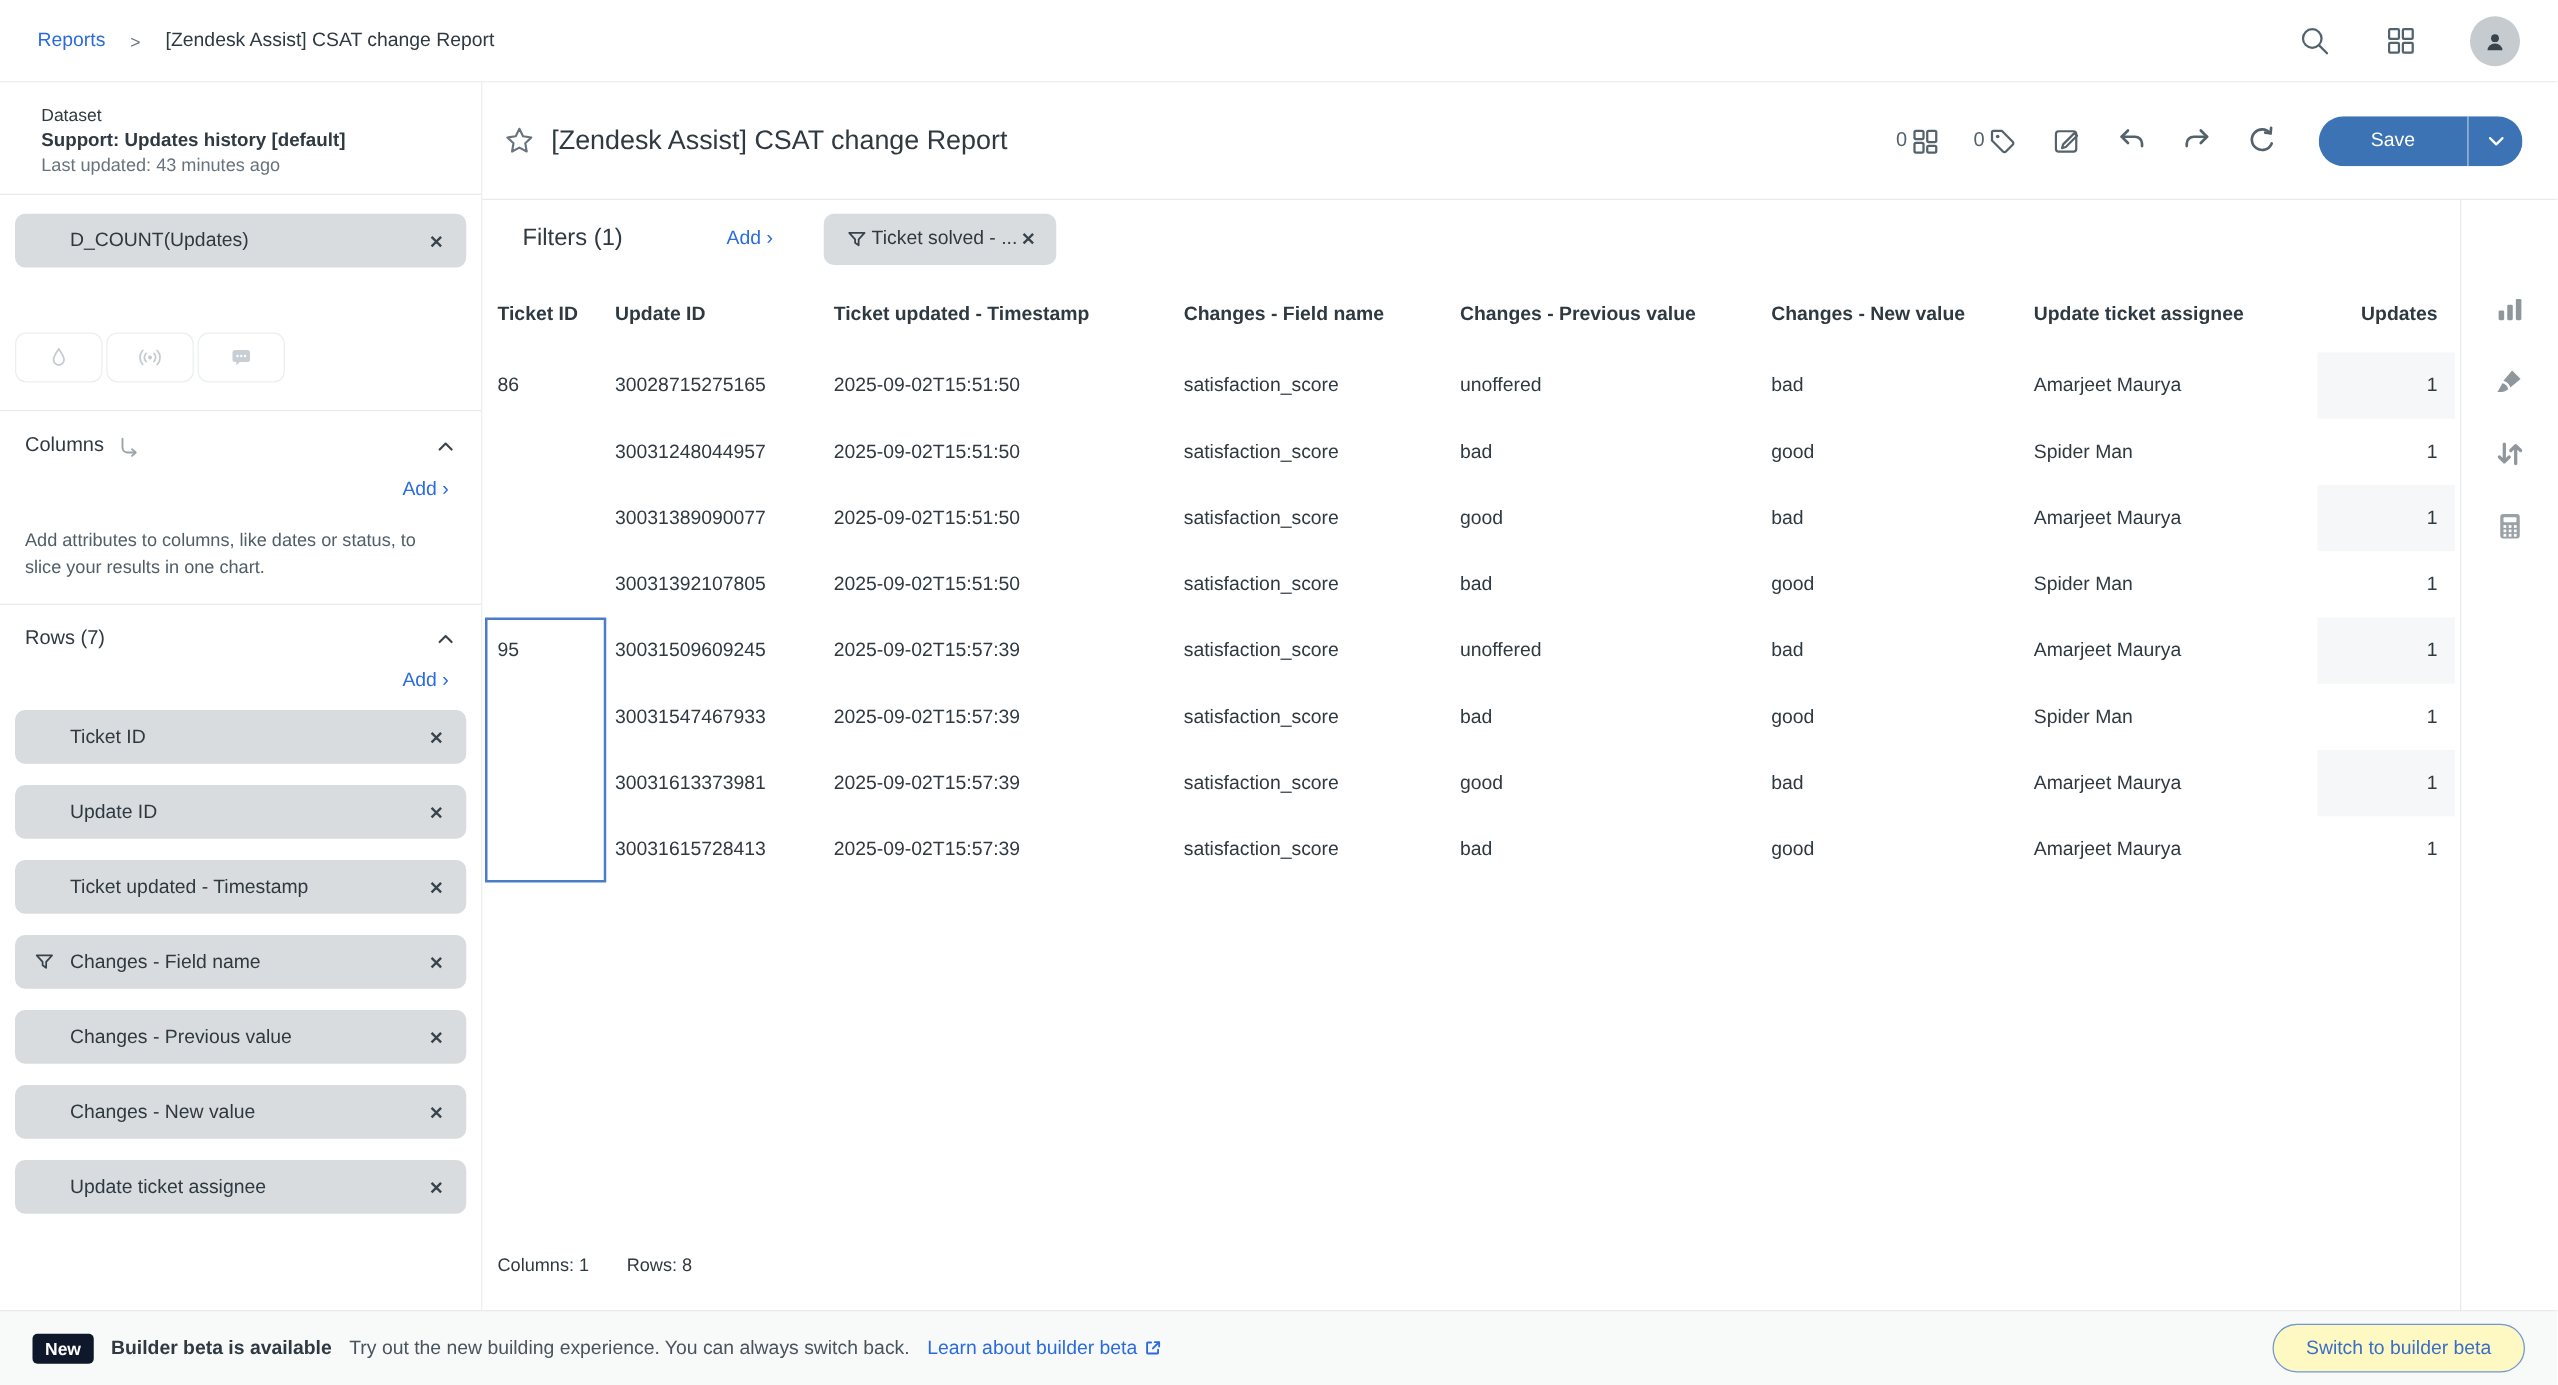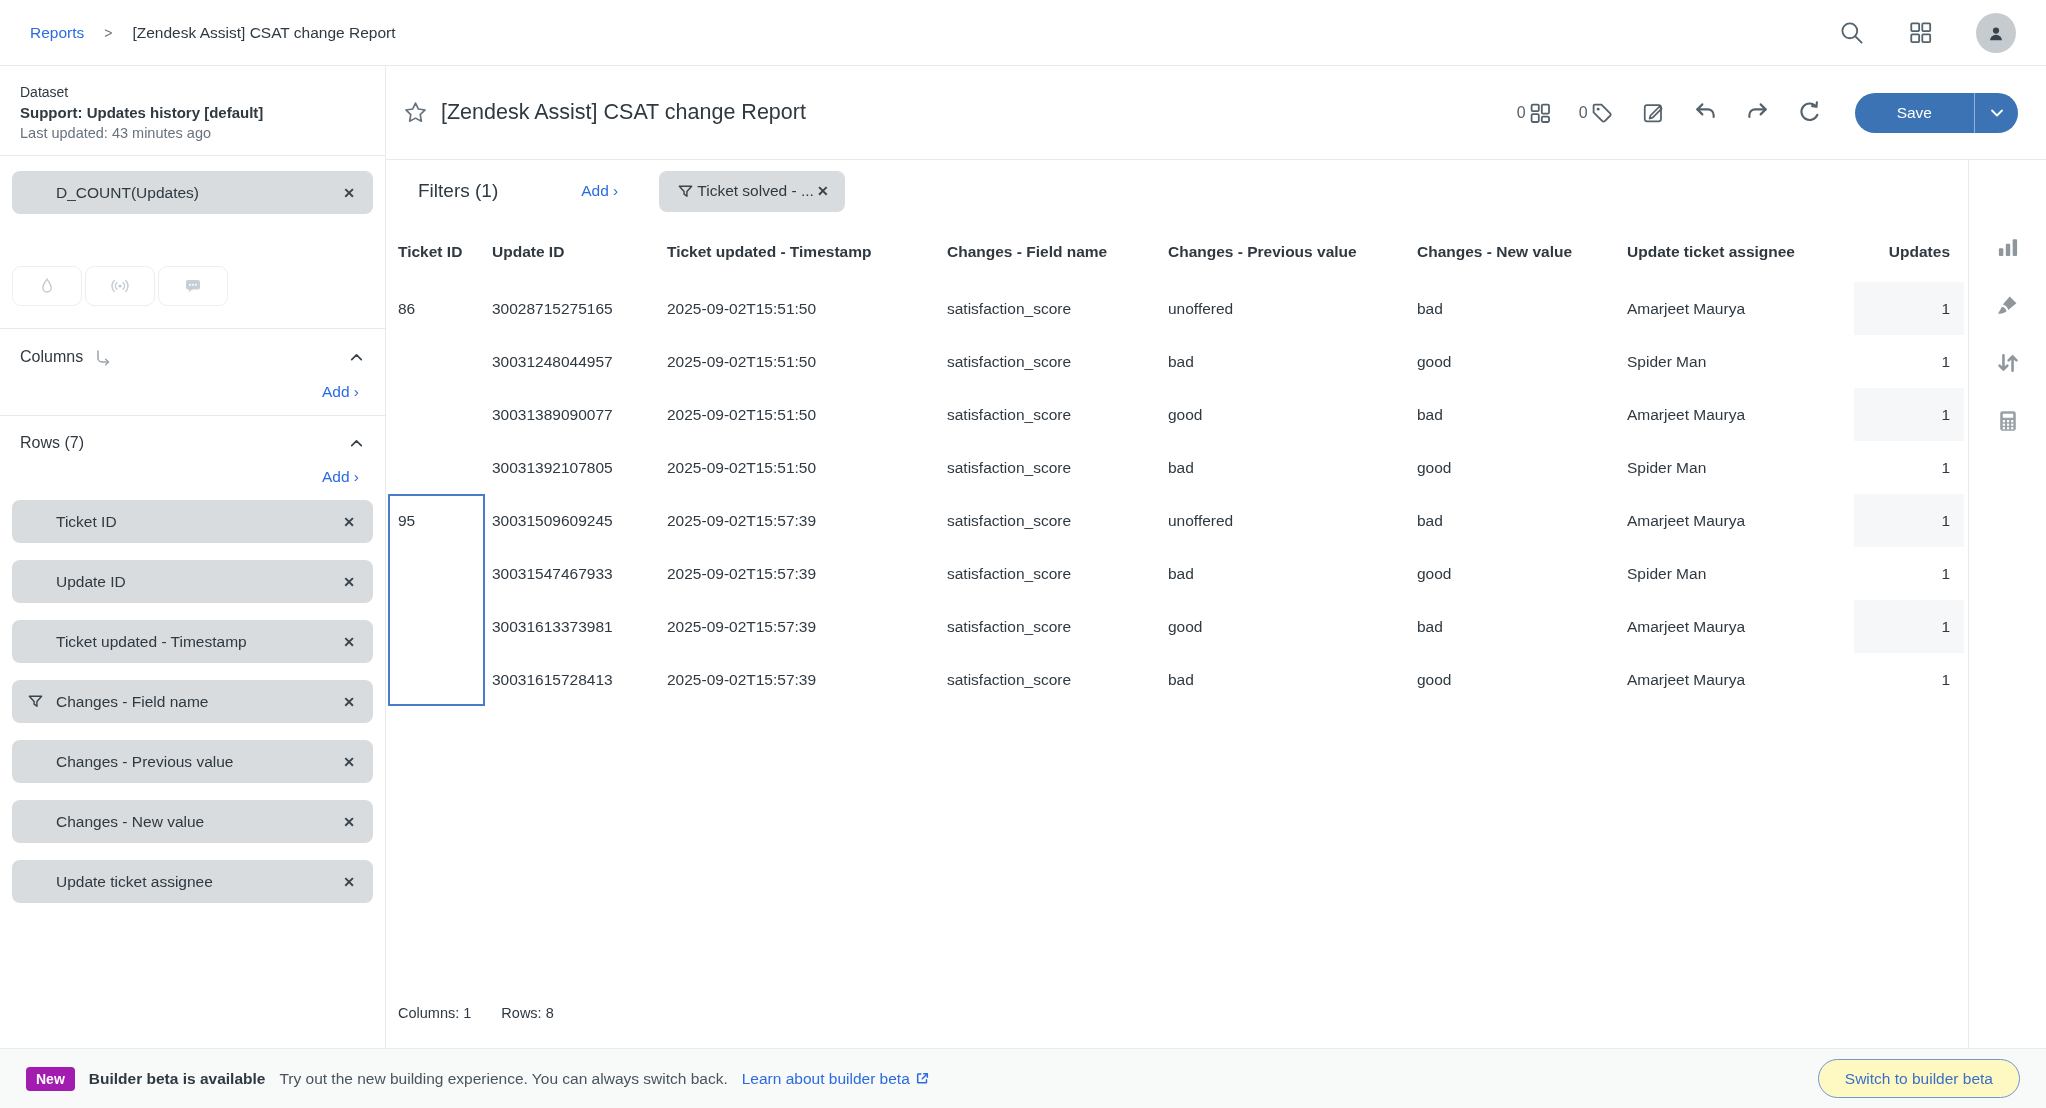--- a/index.html
+++ b/index.html
@@ -18,21 +18,21 @@
   .iconbtn { background:none; border:none; cursor:pointer; padding:0; color:#54626c; }
   .avatar { width:40px; height:40px; border-radius:50%; background:#c6cbd0;
     display:flex; align-items:center; justify-content:center; cursor:pointer; border:none; }
 
   
   .app { display:flex; height:982px; }
   .sidebar { width:386px; flex:0 0 386px; border-right:1px solid #e8eaec; background:#fff; position:relative; }
   .main { flex:1; position:relative; background:#fff; }
 
   
-  .dataset-block { padding:18px 20px 14px 20px; }
+  .dataset-block { padding:18px 20px 14px 33px; }
   .ds-label { font-size:14px; margin-bottom:4px; }
   .ds-name { font-size:15px; font-weight:bold; margin-bottom:4px; }
   .ds-updated { font-size:14.5px; color:#68737d; }
   .sb-divider { border-top:1px solid #e8eaec; }
   .chip { height:43px; background:#d8dcde; border-radius:8px; display:flex; align-items:center;
     padding:0 18px 0 44px; position:relative; font-size:15.5px; color:#2f3941; cursor:grab; }
   .chip .chip-x { margin-left:auto; font-size:14px; font-weight:bold; color:#39434c;
     background:none; border:none; cursor:pointer; }
   .chip .funnel { position:absolute; left:15px; top:13px; }
   .metric-chip { margin:15px 12px 0 12px; }
@@ -88,21 +88,21 @@
 
   
   .right-rail { position:absolute; top:94px; right:0; bottom:0; width:78px;
     border-left:1px solid #e8eaec; display:flex; flex-direction:column; align-items:center;
     padding-top:74px; gap:32px; background:#fff; }
   .rail-btn { background:none; border:none; cursor:pointer; }
 
   
   .banner { height:60px; background:#f8f9f9; border-top:1px solid #e8eaec;
     display:flex; align-items:center; padding:0 26px; gap:14px; }
-  .badge { background:#a21caf; color:#fff; font-size:14px; font-weight:bold;
+  .badge { background:#0f172a; color:#fff; font-size:14px; font-weight:bold;
     padding:4px 10px; border-radius:4px; }
   .banner-title { font-size:15.5px; font-weight:bold; color:#2f3941; }
   .banner-text { font-size:15.5px; color:#49545c; }
   .banner-link { display:flex; align-items:center; gap:5px; color:#2b6be0; font-size:15.5px;
     text-decoration:none; cursor:pointer; }
   .switch-btn { margin-left:auto; height:39px; padding:0 26px; border-radius:20px;
     border:1px solid #7196d2; background:#fef9c3; color:#3a6fc8; font-size:15.5px;
     font-family:inherit; cursor:pointer; }
 </style>
 </head>
@@ -201,20 +201,21 @@
         <button class="chev">
           <span>
             <svg viewBox="0 0 16 16" width="17" height="17" fill="none" stroke="#39434c" stroke-width="1.6" stroke-linecap="round" stroke-linejoin="round">
                 <polyline points="3.5,10 8,5.5 12.5,10"></polyline>
               </svg>
           </span>
         </button>
       </div>
     </div>
     <div class="add-row"><a class="add-link">Add ›</a></div>
+    <p class="help">Add attributes to columns, like dates or status, to slice your results in one chart.</p>
     <div class="sb-divider"></div>
 
     <div class="section">
       <div class="section-head">
         <span>Rows (7)</span>
         <button class="chev">
           <span>
             <svg viewBox="0 0 16 16" width="17" height="17" fill="none" stroke="#39434c" stroke-width="1.6" stroke-linecap="round" stroke-linejoin="round">
                 <polyline points="3.5,10 8,5.5 12.5,10"></polyline>
               </svg>

